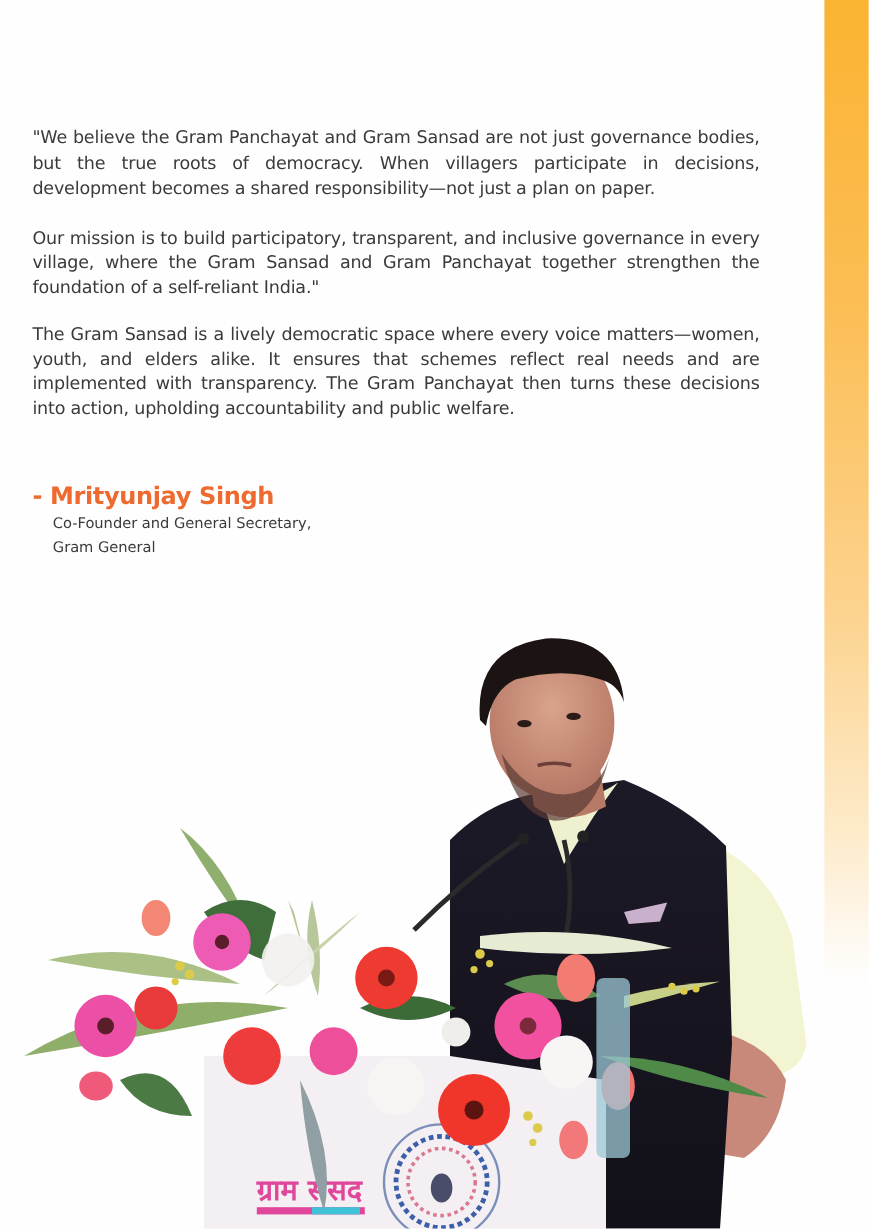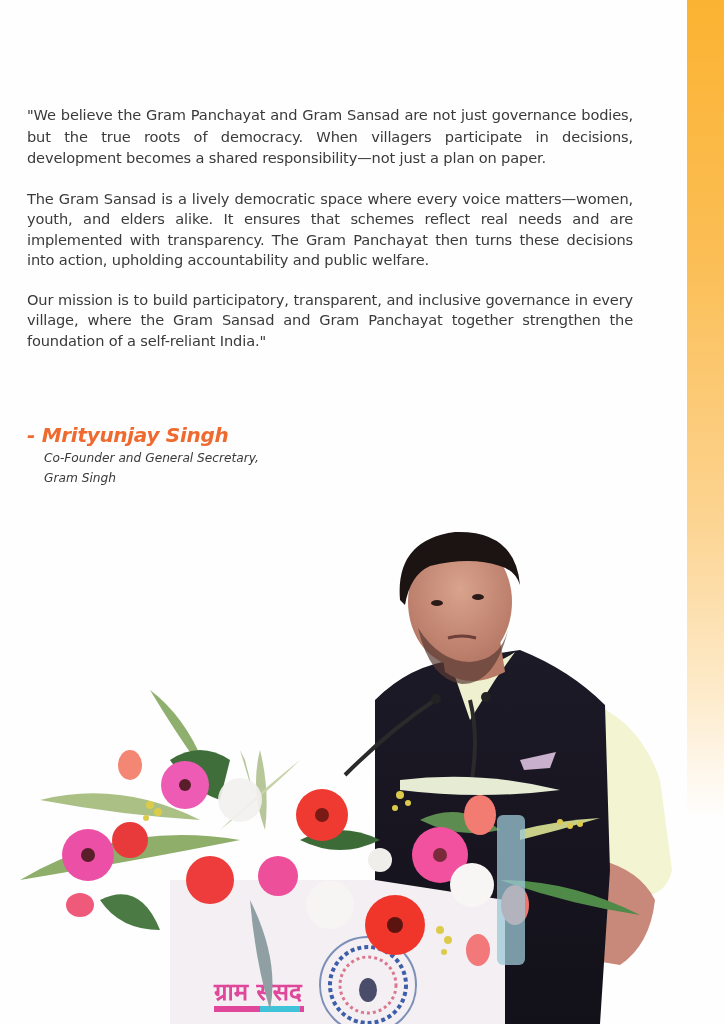--- a/index.html
+++ b/index.html
@@ -12,44 +12,44 @@
     position: absolute; left: 687px; top: 0; width: 37px; height: 1024px;
     background: linear-gradient(to bottom, #FBB332 0%, #FBBE55 25%, #FCD38F 50%, #FDEBCB 68%, #FEF8EE 76%, #FEFEFE 80%, #FEFEFE 100%);
   }
   .quote-block {
     position: absolute; left: 27px; top: 104px; width: 606px;
     color: #3a3a3a; font-size: 14.6px; line-height: 20.5px;
     text-align: justify; letter-spacing: -0.15px;
   }
   .quote-block p { margin: 0 0 19px 0; }
   .quote-block p.p1 { line-height: 21.5px; margin-bottom: 20px; }
-  .signature { position: absolute; left: 27px; top: 422px; font-style: italic; }
+  .signature { position: absolute; left: 27px; top: 400px; }
   .sig-name {
     color: #EE6A2F; font-weight: bold; font-size: 20px; letter-spacing: -0.3px;
     line-height: 26px;
   }
   .sig-title { color: #3a3a3a; font-size: 12.2px; line-height: 20px; margin-left: 17px; }
   .photo { position: absolute; left: 0; top: 520px; width: 690px; height: 504px; }
   .photo svg { width: 100%; height: 100%; display: block; }
 </style>
 </head>
 <body>
 
 <div class="side-bar"></div>
 
 <div class="quote-block">
   <p class="p1">"We believe the Gram Panchayat and Gram Sansad are not just governance bodies, but the true roots of democracy. When villagers participate in decisions, development becomes a shared responsibility—not just a plan on paper.</p>
+  <p>Our mission is to build participatory, transparent, and inclusive governance in every village, where the Gram Sansad and Gram Panchayat together strengthen the foundation of a self-reliant India."</p>
   <p>The Gram Sansad is a lively democratic space where every voice matters—women, youth, and elders alike. It ensures that schemes reflect real needs and are implemented with transparency. The Gram Panchayat then turns these decisions into action, upholding accountability and public welfare.</p>
-  <p>Our mission is to build participatory, transparent, and inclusive governance in every village, where the Gram Sansad and Gram Panchayat together strengthen the foundation of a self-reliant India."</p>
 </div>
 
 <div class="signature">
   <div class="sig-name">- Mrityunjay Singh</div>
   <div class="sig-title">Co-Founder and General Secretary,</div>
-  <div class="sig-title">Gram Singh</div>
+  <div class="sig-title">Gram General</div>
 </div>
 
 <div class="photo">
   <svg viewBox="0 520 690 504" xmlns="http://www.w3.org/2000/svg">
     <defs>
       <radialGradient id="skin" cx="50%" cy="40%" r="60%">
         <stop offset="0%" stop-color="#d9a38c"></stop>
         <stop offset="100%" stop-color="#b67866"></stop>
       </radialGradient>
       <linearGradient id="vest" x1="0" y1="0" x2="0" y2="1">

